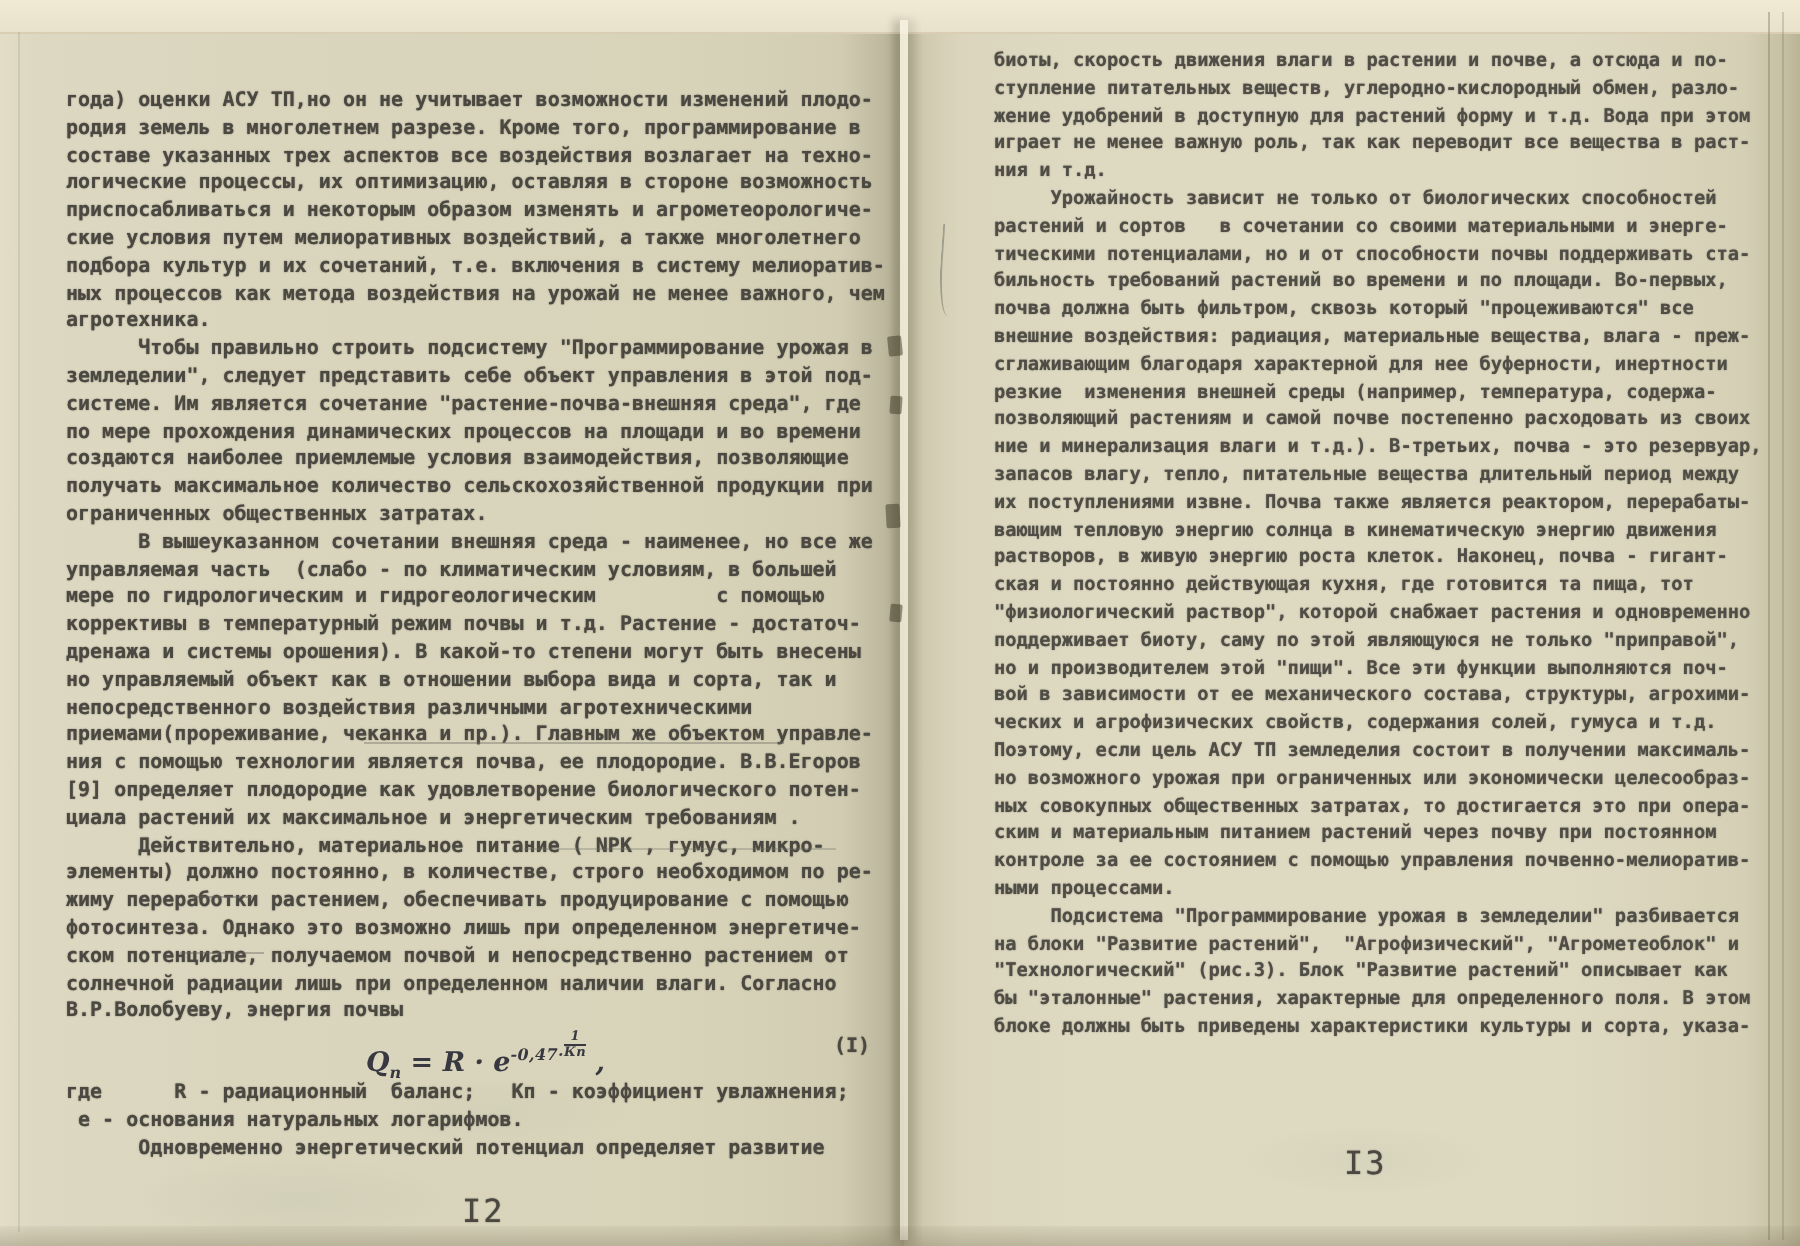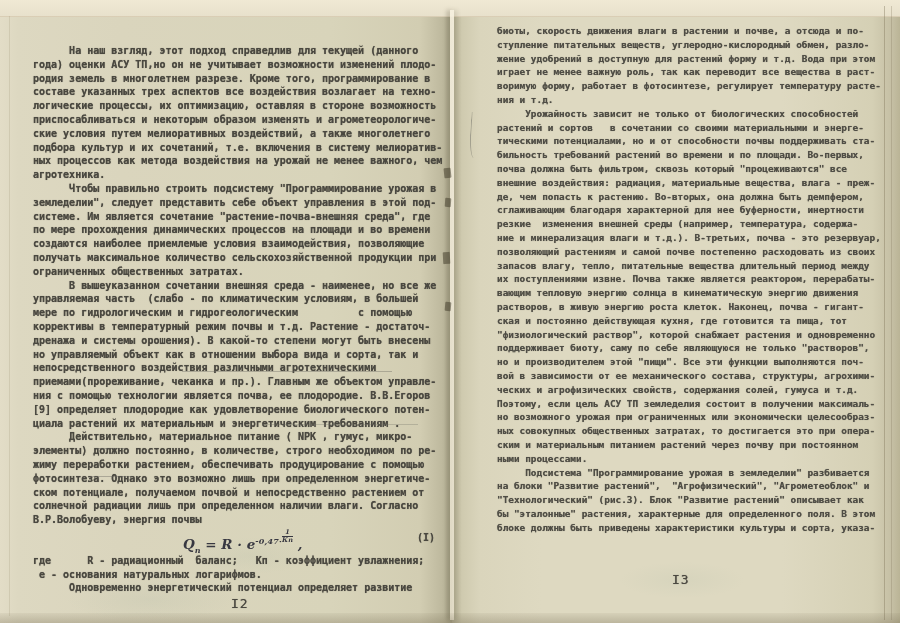--- a/index.html
+++ b/index.html
@@ -70,21 +70,21 @@
   .f-frac { display:inline-block; text-align:center; font-size:6.5px; line-height:1.05; vertical-align:2px; }
   .f-num { display:block; border-bottom:1px solid currentColor; padding:0 1px; }
   .f-den { display:block;text-align:center; }
   .formula-number {
     position:absolute; right:14px; top:4px;
     font-family:"DejaVu Sans Mono",monospace; font-style:normal;
     font-size:10px; color:#4a4840; text-shadow:0 0 .7px rgba(74,72,64,.85);
   }
 
   .page-number {
-    position:absolute; font-size:13px; letter-spacing:1px; color:#4a4840;
+    position:absolute; font-size:16px; letter-spacing:1px; color:#4a4840;
     text-shadow:0 0 .7px rgba(74,72,64,.85);
   }
   .page-number-left { left:231px; top:596px; }
   .page-number-right { left:672px; top:572px; }
 
   
   .pencil { position:absolute; pointer-events:none; }
   .pencil-margin-stroke {
     left:470px; top:112px; width:8px; height:46px;
     border-left:1.5px solid rgba(105,105,98,.50);
@@ -111,21 +111,20 @@
   <div class="bottom-band"></div>
 
   <div class="notch" style="left:444px; top:168px; width:7px; height:10px; transform:rotate(-6deg);"></div>
   <div class="notch" style="left:445px; top:198px; width:6px; height:9px; transform:rotate(4deg);"></div>
   <div class="notch" style="left:443px; top:252px; width:7px; height:12px; transform:rotate(-3deg);"></div>
   <div class="notch" style="left:445px; top:302px; width:6px; height:9px; transform:rotate(5deg);"></div>
 
   <div class="page-text page-text-left">
     <div>
         <div class="para">
-          <div class="tline">      На наш взгляд, этот подход справедлив для текущей (данного</div>
           <div class="tline">года) оценки АСУ ТП,но он не учитывает возможности изменений плодо-</div>
           <div class="tline">родия земель в многолетнем разрезе. Кроме того, программирование в</div>
           <div class="tline">составе указанных трех аспектов все воздействия возлагает на техно-</div>
           <div class="tline">логические процессы, их оптимизацию, оставляя в стороне возможность</div>
           <div class="tline">приспосабливаться и некоторым образом изменять и агрометеорологиче-</div>
           <div class="tline">ские условия путем мелиоративных воздействий, а также многолетнего</div>
           <div class="tline">подбора культур и их сочетаний, т.е. включения в систему мелиоратив-</div>
           <div class="tline">ных процессов как метода воздействия на урожай не менее важного, чем</div>
           <div class="tline">агротехника.</div>
         </div>
@@ -142,21 +141,21 @@
           <div class="tline">      В вышеуказанном сочетании внешняя среда - наименее, но все же</div>
           <div class="tline">управляемая часть  (слабо - по климатическим условиям, в большей</div>
           <div class="tline">мере по гидрологическим и гидрогеологическим          с помощью</div>
           <div class="tline">коррективы в температурный режим почвы и т.д. Растение - достаточ-</div>
           <div class="tline">дренажа и системы орошения). В какой-то степени могут быть внесены</div>
           <div class="tline">но управляемый объект как в отношении выбора вида и сорта, так и</div>
           <div class="tline">непосредственного воздействия различными агротехническими</div>
           <div class="tline">приемами(прореживание, чеканка и пр.). Главным же объектом управле-</div>
           <div class="tline">ния с помощью технологии является почва, ее плодородие. В.В.Егоров</div>
           <div class="tline">[9] определяет плодородие как удовлетворение биологического потен-</div>
-          <div class="tline">циала растений их материальным и энергетическим требованиям .</div>
+          <div class="tline">циала растений их максимальное и энергетическим требованиям .</div>
         </div>
         <div class="para">
           <div class="tline">      Действительно, материальное питание ( NPK , гумус, микро-</div>
           <div class="tline">элементы) должно постоянно, в количестве, строго необходимом по ре-</div>
           <div class="tline">жиму переработки растением, обеспечивать продуцирование с помощью</div>
           <div class="tline">фотосинтеза. Однако это возможно лишь при определенном энергетиче-</div>
           <div class="tline">ском потенциале, получаемом почвой и непосредственно растением от</div>
           <div class="tline">солнечной радиации лишь при определенном наличии влаги. Согласно</div>
           <div class="tline">В.Р.Волобуеву, энергия почвы</div>
         </div>
@@ -176,49 +175,48 @@
       </div>
   </div>
 
   <div class="page-text page-text-right">
     <div>
         <div class="para">
           <div class="tline">биоты, скорость движения влаги в растении и почве, а отсюда и по-</div>
           <div class="tline">ступление питательных веществ, углеродно-кислородный обмен, разло-</div>
           <div class="tline">жение удобрений в доступную для растений форму и т.д. Вода при этом</div>
           <div class="tline">играет не менее важную роль, так как переводит все вещества в раст-</div>
-          <div class="tline">воримую форму, работает в фотосинтезе, регулирует температуру расте-</div>
           <div class="tline">ния и т.д.</div>
         </div>
         <div class="para">
           <div class="tline">     Урожайность зависит не только от биологических способностей</div>
           <div class="tline">растений и сортов   в сочетании со своими материальными и энерге-</div>
           <div class="tline">тическими потенциалами, но и от способности почвы поддерживать ста-</div>
           <div class="tline">бильность требований растений во времени и по площади. Во-первых,</div>
           <div class="tline">почва должна быть фильтром, сквозь который "процеживаются" все</div>
           <div class="tline">внешние воздействия: радиация, материальные вещества, влага - преж-</div>
-          <div class="tline">де, чем попасть к растению. Во-вторых, она должна быть демпфером,</div>
           <div class="tline">сглаживающим благодаря характерной для нее буферности, инертности</div>
           <div class="tline">резкие  изменения внешней среды (например, температура, содержа-</div>
+          <div class="tline">позволяющий растениям и самой почве постепенно расходовать из своих</div>
           <div class="tline">ние и минерализация влаги и т.д.). В-третьих, почва - это резервуар,</div>
-          <div class="tline">позволяющий растениям и самой почве постепенно расходовать из своих</div>
           <div class="tline">запасов влагу, тепло, питательные вещества длительный период между</div>
           <div class="tline">их поступлениями извне. Почва также является реактором, перерабаты-</div>
           <div class="tline">вающим тепловую энергию солнца в кинематическую энергию движения</div>
           <div class="tline">растворов, в живую энергию роста клеток. Наконец, почва - гигант-</div>
           <div class="tline">ская и постоянно действующая кухня, где готовится та пища, тот</div>
           <div class="tline">"физиологический раствор", которой снабжает растения и одновременно</div>
-          <div class="tline">поддерживает биоту, саму по себе являющуюся не только "растворов",</div>
+          <div class="tline">поддерживает биоту, саму по этой являющуюся не только "приправой",</div>
           <div class="tline">но и производителем этой "пищи". Все эти функции выполняются поч-</div>
           <div class="tline">вой в зависимости от ее механического состава, структуры, агрохими-</div>
           <div class="tline">ческих и агрофизических свойств, содержания солей, гумуса и т.д.</div>
           <div class="tline">Поэтому, если цель АСУ ТП земледелия состоит в получении максималь-</div>
           <div class="tline">но возможного урожая при ограниченных или экономически целесообраз-</div>
           <div class="tline">ных совокупных общественных затратах, то достигается это при опера-</div>
           <div class="tline">ским и материальным питанием растений через почву при постоянном</div>
+          <div class="tline">контроле за ее состоянием с помощью управления почвенно-мелиоратив-</div>
           <div class="tline">ными процессами.</div>
         </div>
         <div class="para">
           <div class="tline">     Подсистема "Программирование урожая в земледелии" разбивается</div>
           <div class="tline">на блоки "Развитие растений",  "Агрофизический", "Агрометеоблок" и</div>
           <div class="tline">"Технологический" (рис.3). Блок "Развитие растений" описывает как</div>
           <div class="tline">бы "эталонные" растения, характерные для определенного поля. В этом</div>
           <div class="tline">блоке должны быть приведены характеристики культуры и сорта, указа-</div>
         </div>
       </div>

